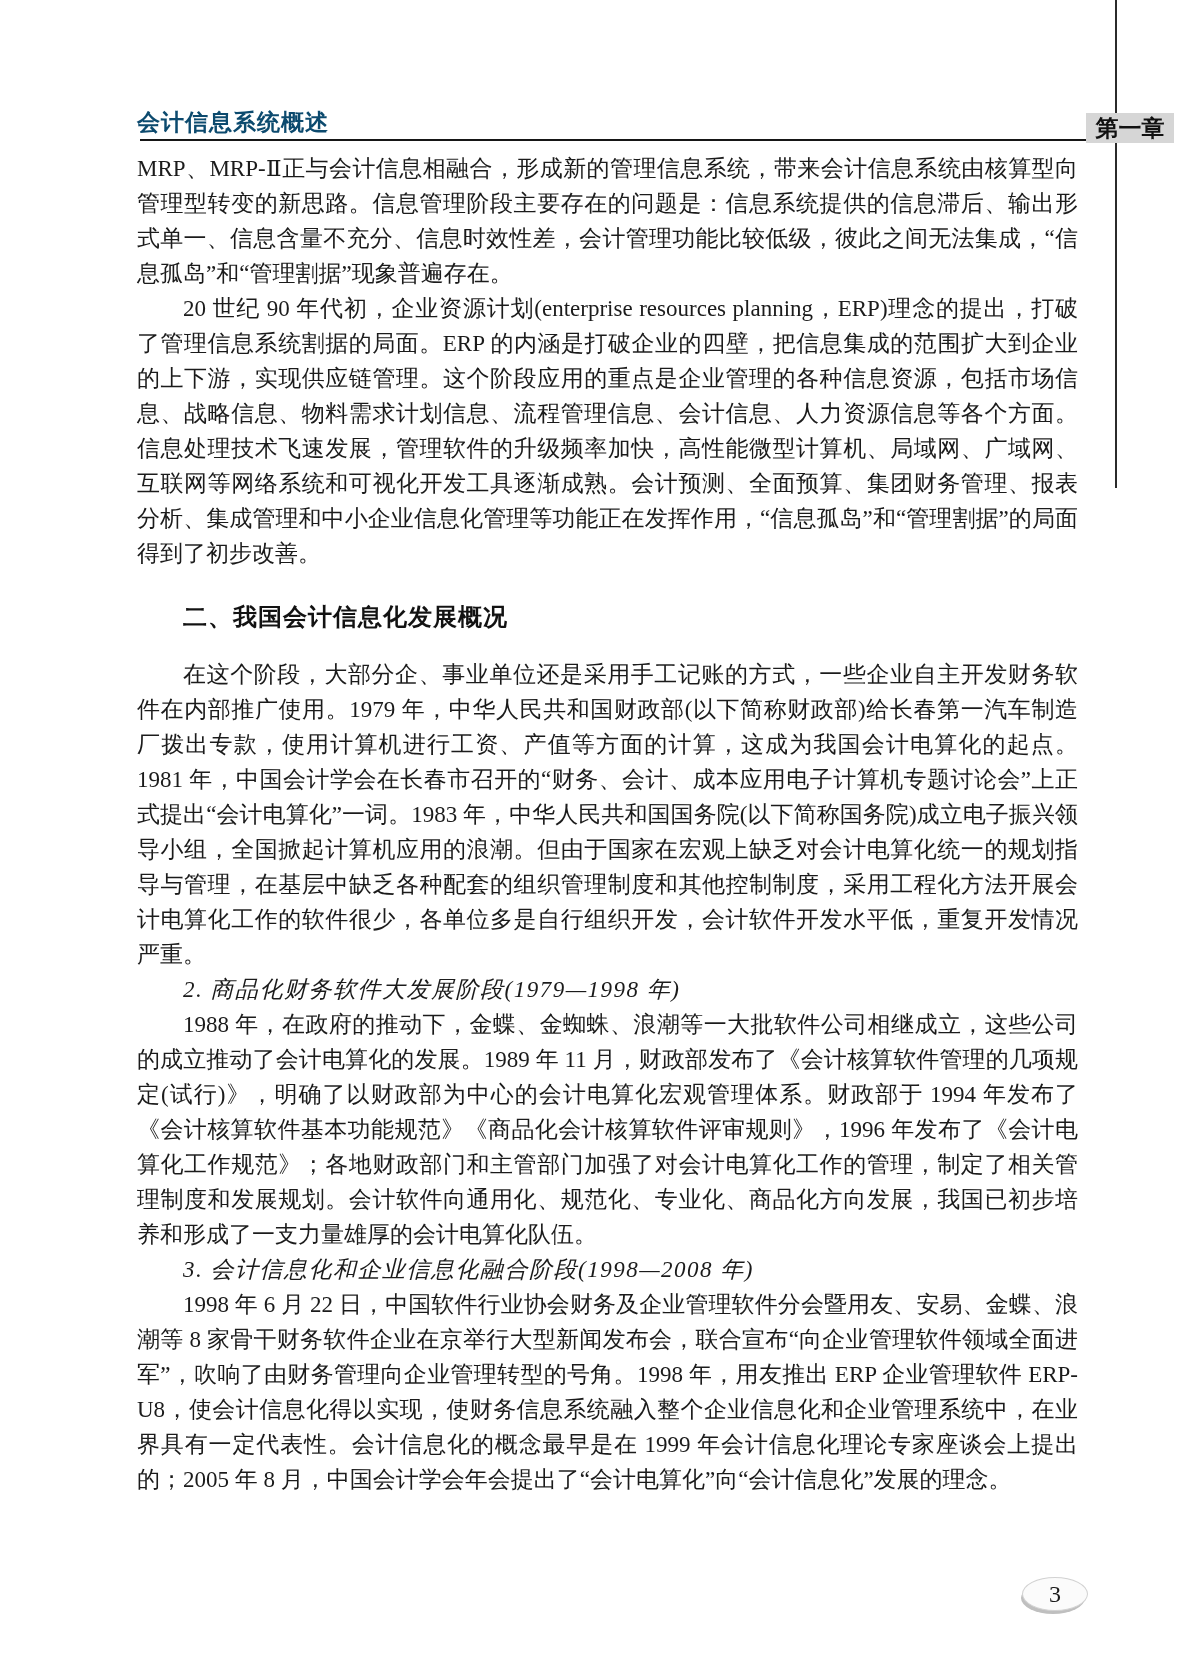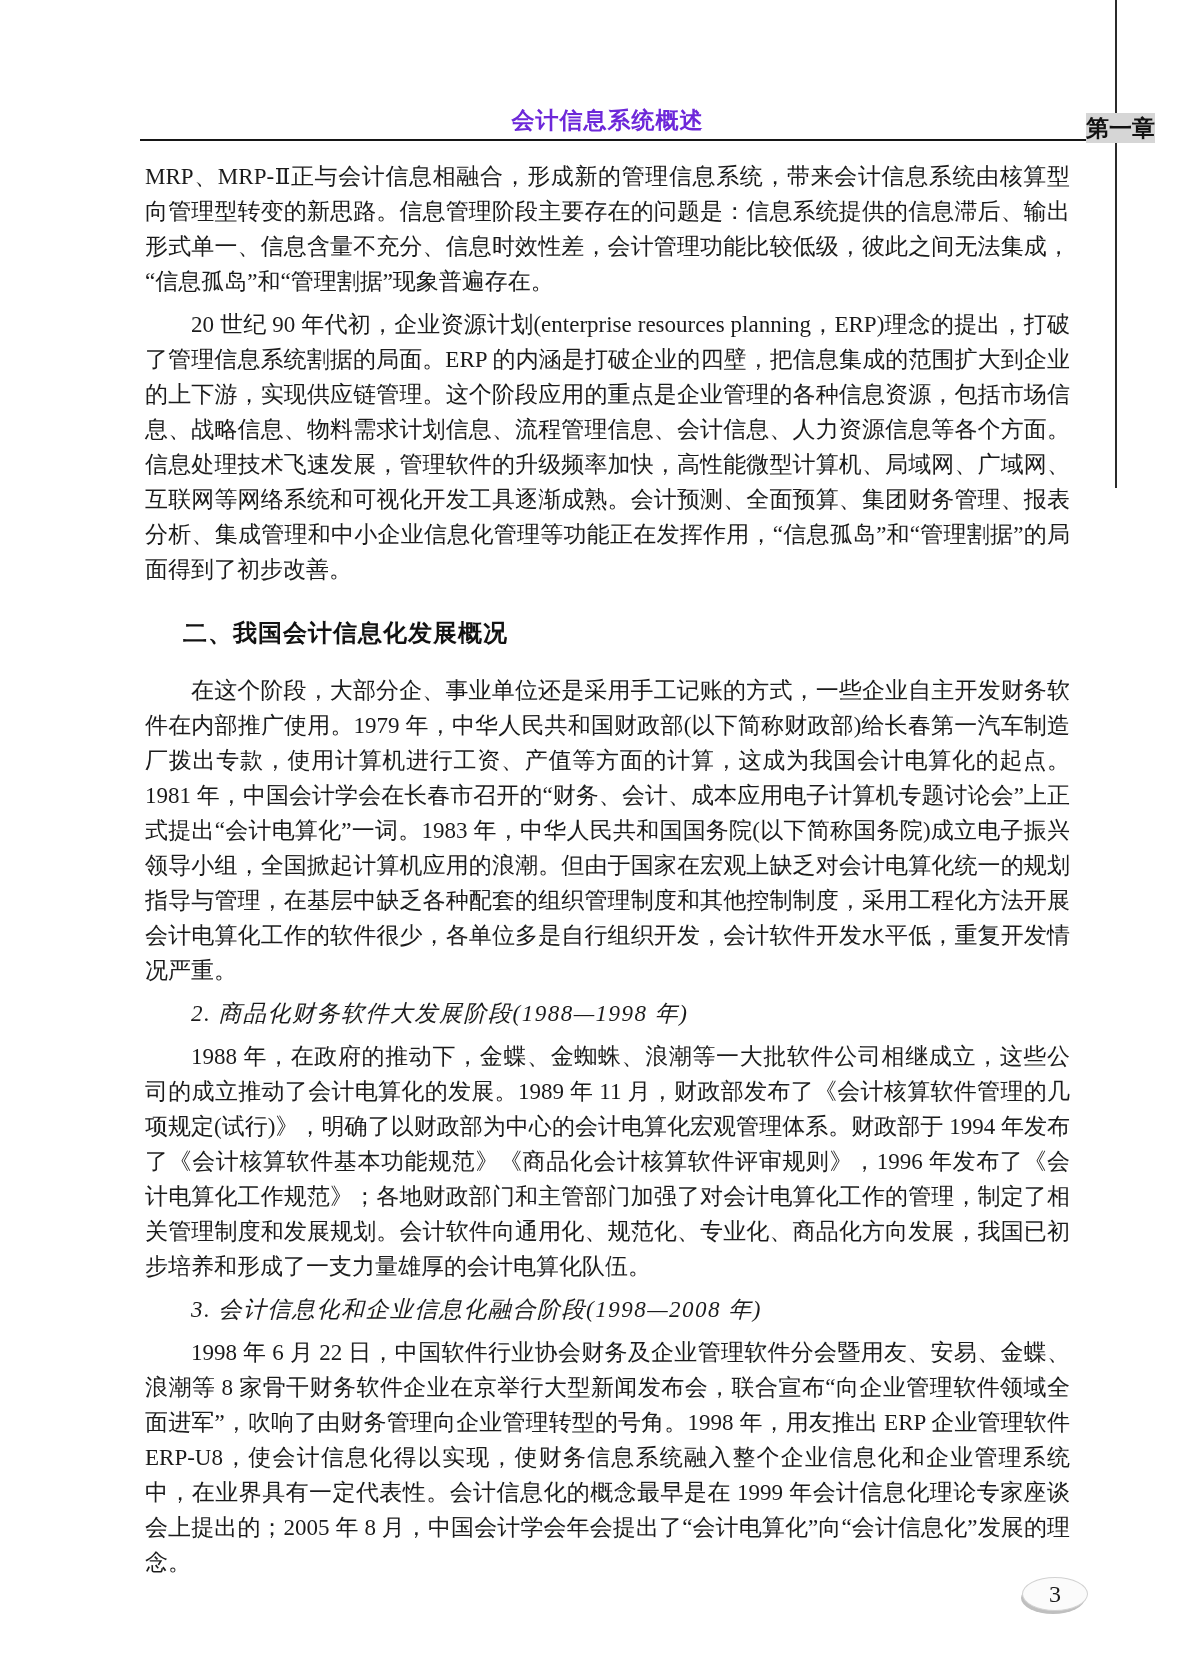--- a/index.html
+++ b/index.html
@@ -28,33 +28,33 @@
     top: 139px;
     width: 1015px;
     height: 2px;
     background: #161616;
   }
   .running-title {
     position: absolute;
     left: 137px;
     top: 108px;
     width: 941px;
-    text-align: center;
-    font-family: Liberation Mono, monospace;
+    text-align: left;
+    font-family: Liberation Sans, sans-serif;
     font-weight: bold;
     font-size: 23px;
     line-height: 29px;
     letter-spacing: 1px;
-    color: #6d28d9;
+    color: #0c4a6e;
   }
   .chapter-badge {
     position: absolute;
     left: 1086px;
     top: 113px;
-    width: 69px;
+    width: 88px;
     height: 30px;
     background: #d6d6d6;
     font-family: "Liberation Sans", "DejaVu Sans", sans-serif;
     font-weight: bold;
     font-size: 23px;
     line-height: 30px;
     text-align: center;
     color: #111;
     z-index: 2;
   }
@@ -62,21 +62,21 @@
   
   .content {
     position: absolute;
     left: 137px;
     top: 151px;
     width: 941px;
     font-size: 23px;
     line-height: 35px;
     text-align: justify;
   }
-  .content p { margin: 8px; }
+  .content p { margin: 0; }
   .paragraph { text-indent: 2em; }
   .paragraph.no-indent { text-indent: 0; }
   .subheading {
     text-indent: 2em;
     font-style: italic;
     letter-spacing: 1.5px;
   }
   .heading {
     font-family: "Liberation Sans", "DejaVu Sans", sans-serif;
     font-weight: bold;
@@ -113,19 +113,19 @@
 <div class="vline"></div>
 <div class="header-rule"></div>
 <div class="running-title">会计信息系统概述</div>
 <div class="chapter-badge">第一章</div>
 
 <div class="content">
     <p class="paragraph no-indent">MRP、MRP-Ⅱ正与会计信息相融合，形成新的管理信息系统，带来会计信息系统由核算型向管理型转变的新思路。信息管理阶段主要存在的问题是：信息系统提供的信息滞后、输出形式单一、信息含量不充分、信息时效性差，会计管理功能比较低级，彼此之间无法集成，“信息孤岛”和“管理割据”现象普遍存在。</p>
     <p class="paragraph">20 世纪 90 年代初，企业资源计划(enterprise resources planning，ERP)理念的提出，打破了管理信息系统割据的局面。ERP 的内涵是打破企业的四壁，把信息集成的范围扩大到企业的上下游，实现供应链管理。这个阶段应用的重点是企业管理的各种信息资源，包括市场信息、战略信息、物料需求计划信息、流程管理信息、会计信息、人力资源信息等各个方面。信息处理技术飞速发展，管理软件的升级频率加快，高性能微型计算机、局域网、广域网、互联网等网络系统和可视化开发工具逐渐成熟。会计预测、全面预算、集团财务管理、报表分析、集成管理和中小企业信息化管理等功能正在发挥作用，“信息孤岛”和“管理割据”的局面得到了初步改善。</p>
     <p class="heading">二、我国会计信息化发展概况</p>
     <p class="paragraph">在这个阶段，大部分企、事业单位还是采用手工记账的方式，一些企业自主开发财务软件在内部推广使用。1979 年，中华人民共和国财政部(以下简称财政部)给长春第一汽车制造厂拨出专款，使用计算机进行工资、产值等方面的计算，这成为我国会计电算化的起点。1981 年，中国会计学会在长春市召开的“财务、会计、成本应用电子计算机专题讨论会”上正式提出“会计电算化”一词。1983 年，中华人民共和国国务院(以下简称国务院)成立电子振兴领导小组，全国掀起计算机应用的浪潮。但由于国家在宏观上缺乏对会计电算化统一的规划指导与管理，在基层中缺乏各种配套的组织管理制度和其他控制制度，采用工程化方法开展会计电算化工作的软件很少，各单位多是自行组织开发，会计软件开发水平低，重复开发情况严重。</p>
-    <p class="subheading">2. 商品化财务软件大发展阶段(1988—1998 年)</p>
+    <p class="subheading">2. 商品化财务软件大发展阶段(1979—1998 年)</p>
     <p class="paragraph">1988 年，在政府的推动下，金蝶、金蜘蛛、浪潮等一大批软件公司相继成立，这些公司的成立推动了会计电算化的发展。1989 年 11 月，财政部发布了《会计核算软件管理的几项规定(试行)》，明确了以财政部为中心的会计电算化宏观管理体系。财政部于 1994 年发布了《会计核算软件基本功能规范》《商品化会计核算软件评审规则》，1996 年发布了《会计电算化工作规范》；各地财政部门和主管部门加强了对会计电算化工作的管理，制定了相关管理制度和发展规划。会计软件向通用化、规范化、专业化、商品化方向发展，我国已初步培养和形成了一支力量雄厚的会计电算化队伍。</p>
     <p class="subheading">3. 会计信息化和企业信息化融合阶段(1998—2008 年)</p>
     <p class="paragraph">1998 年 6 月 22 日，中国软件行业协会财务及企业管理软件分会暨用友、安易、金蝶、浪潮等 8 家骨干财务软件企业在京举行大型新闻发布会，联合宣布“向企业管理软件领域全面进军”，吹响了由财务管理向企业管理转型的号角。1998 年，用友推出 ERP 企业管理软件 ERP-U8，使会计信息化得以实现，使财务信息系统融入整个企业信息化和企业管理系统中，在业界具有一定代表性。会计信息化的概念最早是在 1999 年会计信息化理论专家座谈会上提出的；2005 年 8 月，中国会计学会年会提出了“会计电算化”向“会计信息化”发展的理念。</p>
   </div>
 
 <div class="page-number-oval">3</div>
 
 </body></html>

